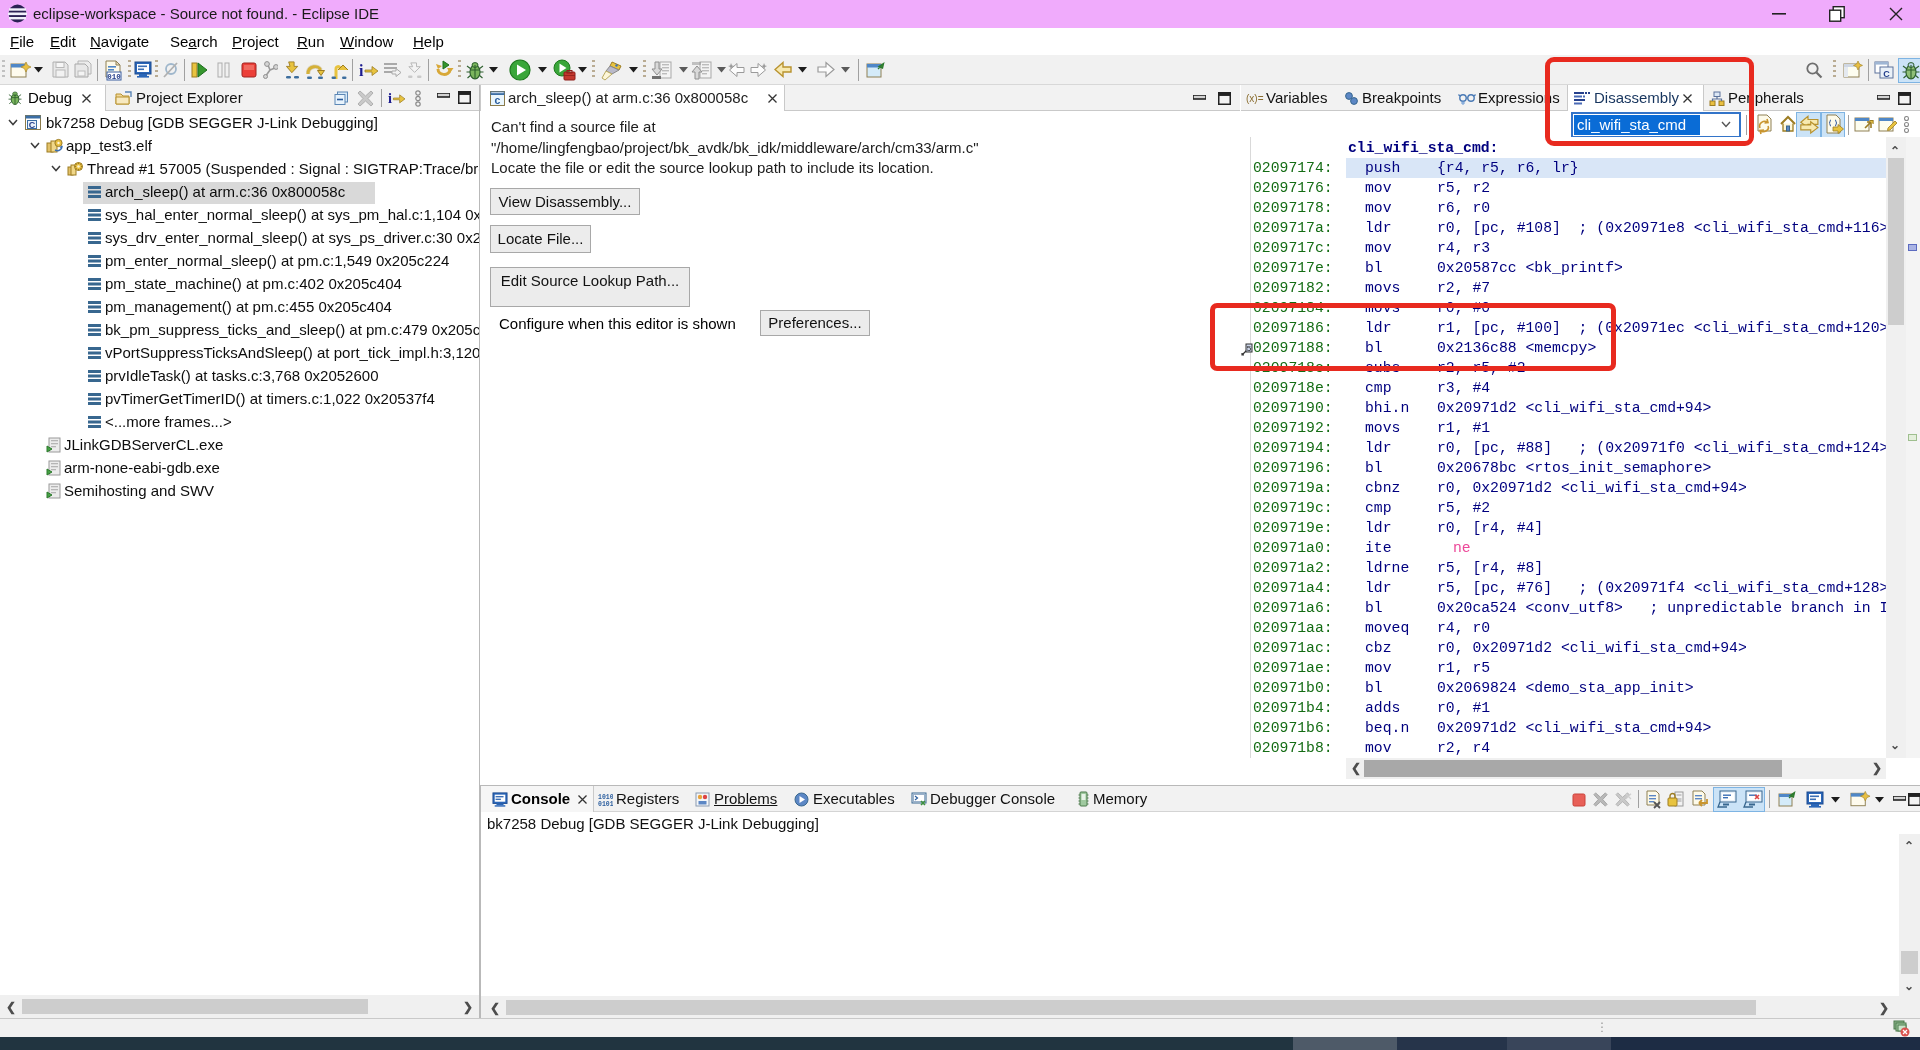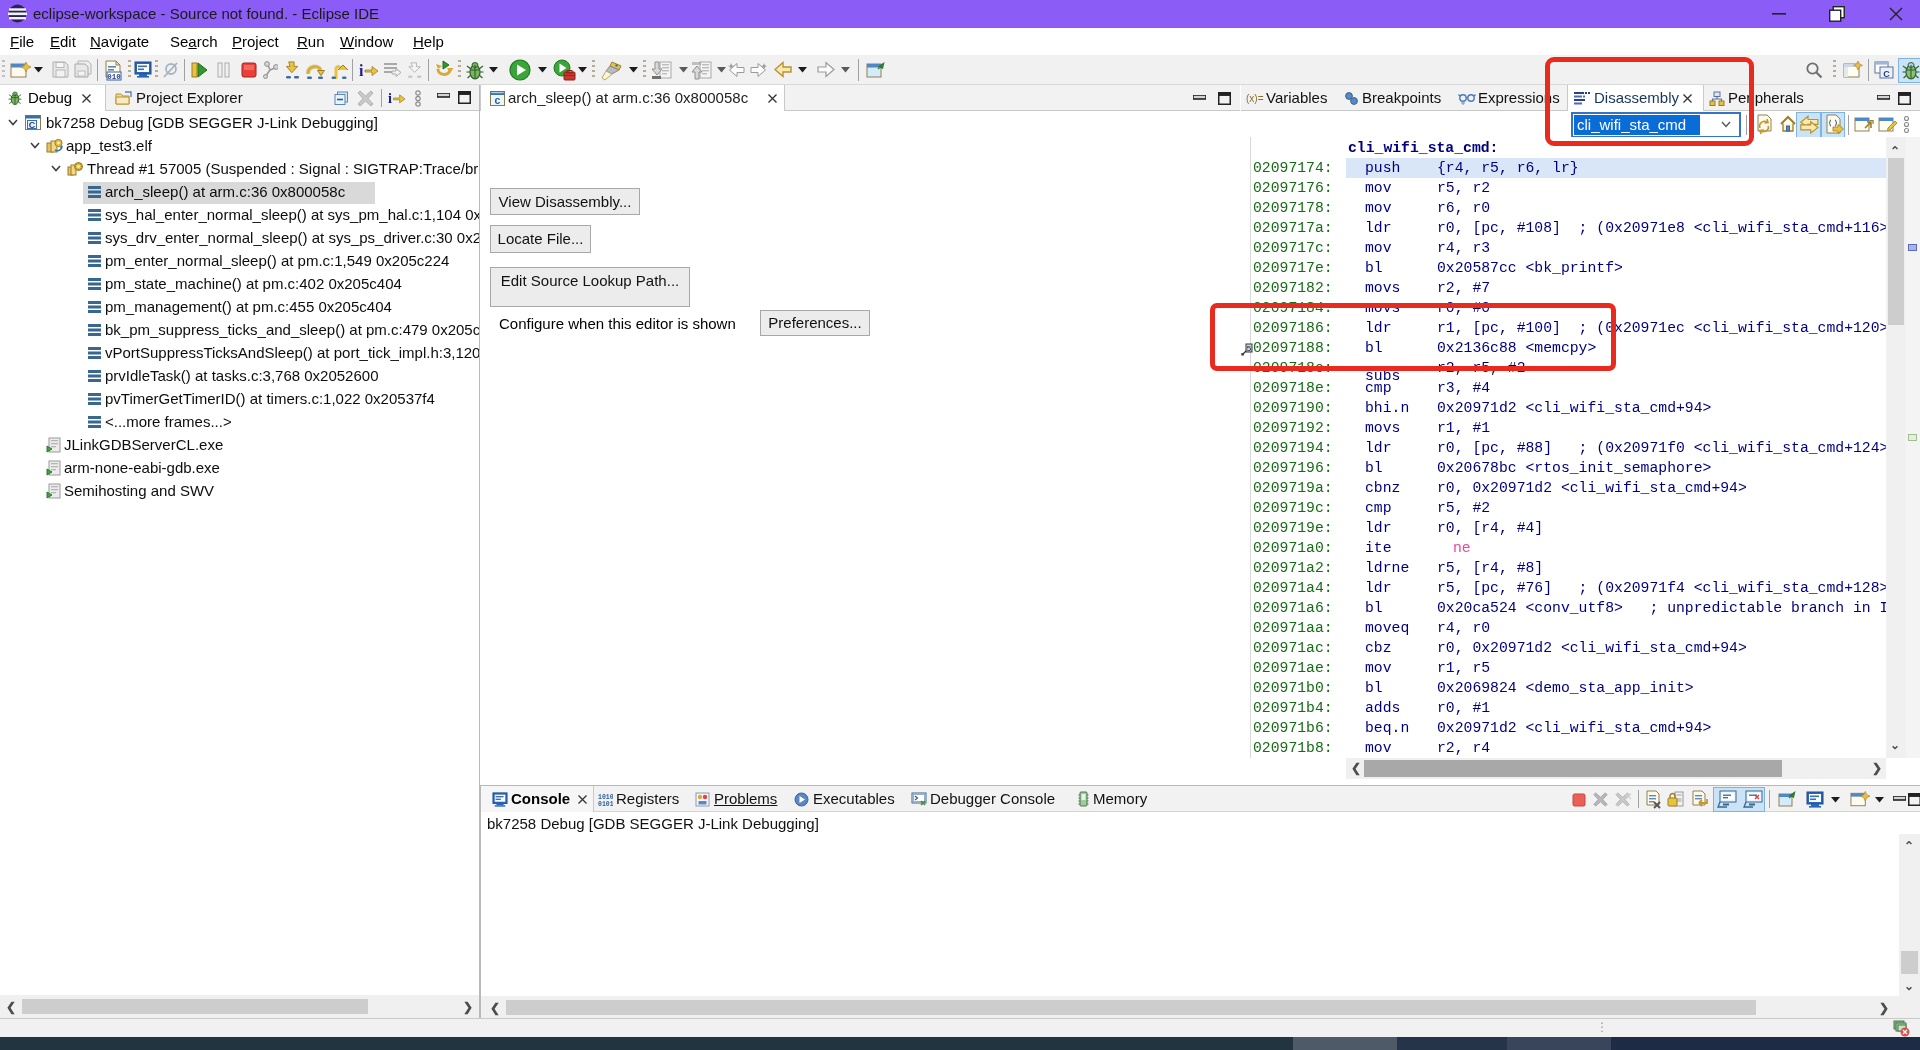--- a/index.html
+++ b/index.html
@@ -10,21 +10,21 @@
 .nw { white-space:pre; }
 .ovh { overflow:hidden; }
 svg { display:block; }
 .btn { position:absolute; background:#ececec; border:1px solid #a8a8a8; text-align:center; color:#111; }
 .sb-thumb { background:#cdcdcd; position:absolute; }
 .arr { position:absolute; color:#4d4d4d; font-size:12px; line-height:12px; font-weight:bold; font-family:"Liberation Sans"; }
 </style>
 </head>
 <body>
 
-<div class="abs" style="left:0;top:0;width:1920px;height:28px;background:#8b5cf6;">
+<div class="abs" style="left:0;top:0;width:1920px;height:28px;background:#f0abfc;">
   <svg class="abs" style="left:8px;top:4px" width="19" height="19" viewBox="0 0 19 19">
     <circle cx="9.5" cy="9.5" r="9" fill="#2c2255"></circle>
     <rect x="1" y="4.3" width="17" height="2.4" fill="#f0f0fa"></rect>
     <rect x="0" y="8.5" width="19" height="2.6" fill="#f0f0fa"></rect>
     <rect x="1" y="13" width="17" height="2.4" fill="#f0f0fa"></rect>
   </svg>
   <div class="abs" style="left:33px;top:5px;font-size:15px;color:#1a1a1a;">eclipse-workspace - Source not found. - Eclipse IDE</div>
   <svg class="abs" style="left:1772px;top:13px" width="14" height="2">
       <rect width="14" height="1.6" fill="#222"></rect>
     </svg>
@@ -453,20 +453,21 @@
       <path d="M1.5 1.5 L9.5 9.5 M9.5 1.5 L1.5 9.5" stroke="#333" stroke-width="1.3"></path>
     </svg>
 <svg class="abs" style="left:713px;top:10px" width="13" height="5" viewBox="0 0 13 5">
       <rect x="0" y="0" width="13" height="4" fill="none" stroke="#222" stroke-width="1.6"></rect>
       <rect x="0" y="0" width="13" height="4" fill="#222" opacity="0.15"></rect>
     </svg>
 <svg class="abs" style="left:738px;top:7px" width="13" height="13" viewBox="0 0 13 13">
       <rect x="0.75" y="0.75" width="11.5" height="11.5" fill="none" stroke="#222" stroke-width="1.5"></rect>
       <rect x="0.75" y="0.75" width="11.5" height="3.2" fill="#222"></rect>
     </svg>
+<div class="abs" style="left:11px;top:32px;width:745px;line-height:20.6px;color:#1c1c1c;">Can't find a source file at<br>"/home/lingfengbao/project/bk_avdk/bk_idk/middleware/arch/cm33/arm.c"<br>Locate the file or edit the source lookup path to include its location.</div>
 <div class="btn" style="left:10px;top:103px;width:150px;height:27px;line-height:25px;">View Disassembly...</div>
 <div class="btn" style="left:10px;top:140px;width:101px;height:28px;line-height:26px;">Locate File...</div>
 <div class="btn" style="left:10px;top:182px;width:200px;height:40px;line-height:26px;">Edit Source Lookup Path...</div>
 <div class="abs" style="left:11px;top:230px;margin-left:8px;">Configure when this editor is shown</div>
 <div class="btn" style="left:280px;top:225px;width:110px;height:26px;line-height:24px;">Preferences...</div>
 </div>
 <div class="abs ovh" style="left:1241px;top:85px;width:679px;height:700px;background:#fff;">
 <div class="abs" style="left:0;top:0;width:679px;height:26px;background:#f2f2f2;border-bottom:1px solid #c9c9c9;"></div>
 <svg class="abs" style="left:5px;top:7px" width="22" height="13" viewBox="0 0 22 13">
  <text x="0" y="10" font-size="10" fill="#8a6d2f" font-family="Liberation Sans">(x)=</text>
@@ -588,21 +589,21 @@
       <div class="abs mono nw" style="left:12px;top:161px;font-size:14.75px;color:#146c14;line-height:20px;">02097184:</div>
       <div class="abs mono nw" style="left:124px;top:161px;font-size:14.75px;color:#00007f;line-height:20px;">movs</div>
       <div class="abs mono nw" style="left:196px;top:161px;font-size:14.75px;color:#00007f;line-height:20px;">r0, #0</div>
       <div class="abs mono nw" style="left:12px;top:181px;font-size:14.75px;color:#146c14;line-height:20px;">02097186:</div>
       <div class="abs mono nw" style="left:124px;top:181px;font-size:14.75px;color:#00007f;line-height:20px;">ldr</div>
       <div class="abs mono nw" style="left:196px;top:181px;font-size:14.75px;color:#00007f;line-height:20px;">r1, [pc, #100]  ; (0x20971ec &lt;cli_wifi_sta_cmd+120&gt;)</div>
       <div class="abs mono nw" style="left:12px;top:201px;font-size:14.75px;color:#146c14;line-height:20px;">02097188:</div>
       <div class="abs mono nw" style="left:124px;top:201px;font-size:14.75px;color:#00007f;line-height:20px;">bl</div>
       <div class="abs mono nw" style="left:196px;top:201px;font-size:14.75px;color:#00007f;line-height:20px;">0x2136c88 &lt;memcpy&gt;</div>
       <div class="abs mono nw" style="left:12px;top:221px;font-size:14.75px;color:#146c14;line-height:20px;">0209718c:</div>
-      <div class="abs mono nw" style="left:124px;top:221px;font-size:14.75px;color:#00007f;line-height:20px;margin-top:8px;">subs</div>
+      <div class="abs mono nw" style="left:124px;top:221px;font-size:14.75px;color:#00007f;line-height:20px;">subs</div>
       <div class="abs mono nw" style="left:196px;top:221px;font-size:14.75px;color:#00007f;line-height:20px;">r2, r5, #2</div>
       <div class="abs mono nw" style="left:12px;top:241px;font-size:14.75px;color:#146c14;line-height:20px;">0209718e:</div>
       <div class="abs mono nw" style="left:124px;top:241px;font-size:14.75px;color:#00007f;line-height:20px;">cmp</div>
       <div class="abs mono nw" style="left:196px;top:241px;font-size:14.75px;color:#00007f;line-height:20px;">r3, #4</div>
       <div class="abs mono nw" style="left:12px;top:261px;font-size:14.75px;color:#146c14;line-height:20px;">02097190:</div>
       <div class="abs mono nw" style="left:124px;top:261px;font-size:14.75px;color:#00007f;line-height:20px;">bhi.n</div>
       <div class="abs mono nw" style="left:196px;top:261px;font-size:14.75px;color:#00007f;line-height:20px;">0x20971d2 &lt;cli_wifi_sta_cmd+94&gt;</div>
       <div class="abs mono nw" style="left:12px;top:281px;font-size:14.75px;color:#146c14;line-height:20px;">02097192:</div>
       <div class="abs mono nw" style="left:124px;top:281px;font-size:14.75px;color:#00007f;line-height:20px;">movs</div>
       <div class="abs mono nw" style="left:196px;top:281px;font-size:14.75px;color:#00007f;line-height:20px;">r1, #1</div>

